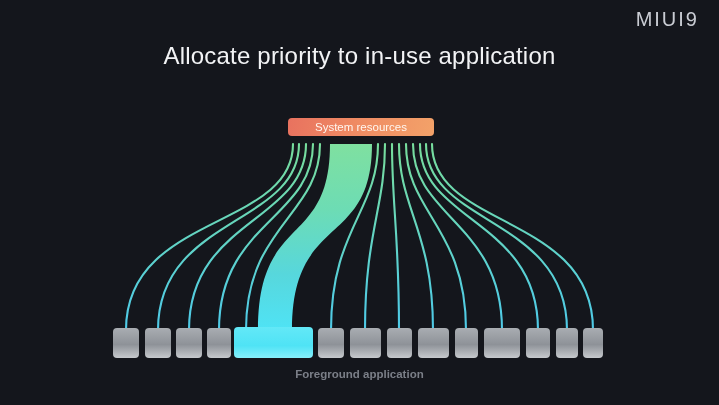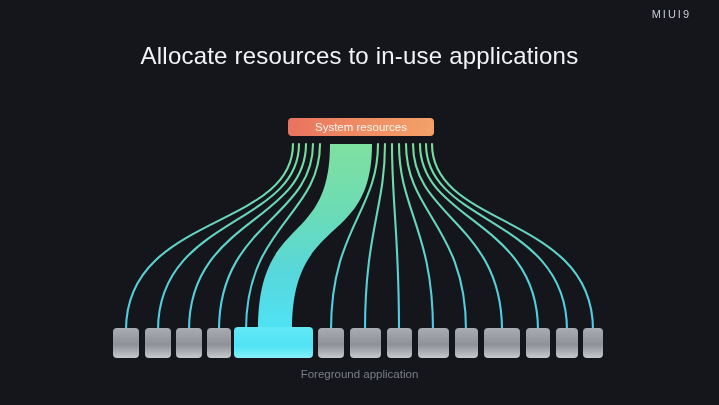--- a/index.html
+++ b/index.html
@@ -6,42 +6,42 @@
   body{
     width:719px;height:405px;
     background:#14161c;
     font-family:"Liberation Sans",sans-serif;
     overflow:hidden;
     position:relative;
   }
   #stage{position:absolute;inset:0;width:719px;height:405px;}
   #flow{position:absolute;left:0;top:0;width:719px;height:405px;}
   .brand{
-    position:absolute;top:8px;right:28px;
-    font-size:11px;letter-spacing:2px;
+    position:absolute;top:8px;right:20px;
+    font-size:20px;letter-spacing:2px;
     color:#c9ccd3;font-weight:300;
   }
   .title{
     position:absolute;top:42px;left:0;width:719px;
     text-align:center;font-size:24px;color:#f2f3f5;
     font-weight:400;letter-spacing:.2px;
   }
   .badge{
     position:absolute;left:288px;top:118px;
     width:146px;height:18px;
     border-radius:4px;
     background:linear-gradient(100deg,#e8725f 0%,#ef8a63 45%,#f3a269 100%);
     color:#fff6ef;font-size:11.5px;
     display:flex;align-items:center;justify-content:center;
     box-sizing:border-box;
     z-index:4;
   }
   .caption{
     position:absolute;left:0;top:368px;width:719px;
-    text-align:center;font-size:11.5px;color:#7b7f88;
+    text-align:center;font-size:11.5px;color:#7b7f88;font-weight:bold;
   }
   .boxes{position:absolute;left:0;top:0;width:719px;height:405px;z-index:3;}
   .app-box{
     position:absolute;
     border-radius:4px;
     background:linear-gradient(180deg,#a9adb2 0%,#8e9298 55%,#c6c9cd 100%);
     box-sizing:border-box;
   }
   .app-box.active{
     background:linear-gradient(180deg,#63e8f7 0%,#4fe3f5 60%,#86f0fb 100%);
@@ -102,16 +102,16 @@
       <div class="app-box" style="left: 387px; top: 328px; width: 25px; height: 30px;"></div>
       <div class="app-box" style="left: 418px; top: 328px; width: 31px; height: 30px;"></div>
       <div class="app-box" style="left: 455px; top: 328px; width: 23px; height: 30px;"></div>
       <div class="app-box" style="left: 484px; top: 328px; width: 36px; height: 30px;"></div>
       <div class="app-box" style="left: 526px; top: 328px; width: 24px; height: 30px;"></div>
       <div class="app-box" style="left: 556px; top: 328px; width: 22px; height: 30px;"></div>
       <div class="app-box" style="left: 583px; top: 328px; width: 20px; height: 30px;"></div>
     </div>
 
   <div class="brand">MIUI9</div>
-  <div class="title">Allocate resources to in-use applications</div>
+  <div class="title">Allocate priority to in-use application</div>
   <div class="badge">System resources</div>
   <div class="caption">Foreground application</div>
 </div>
 
 </body></html>

